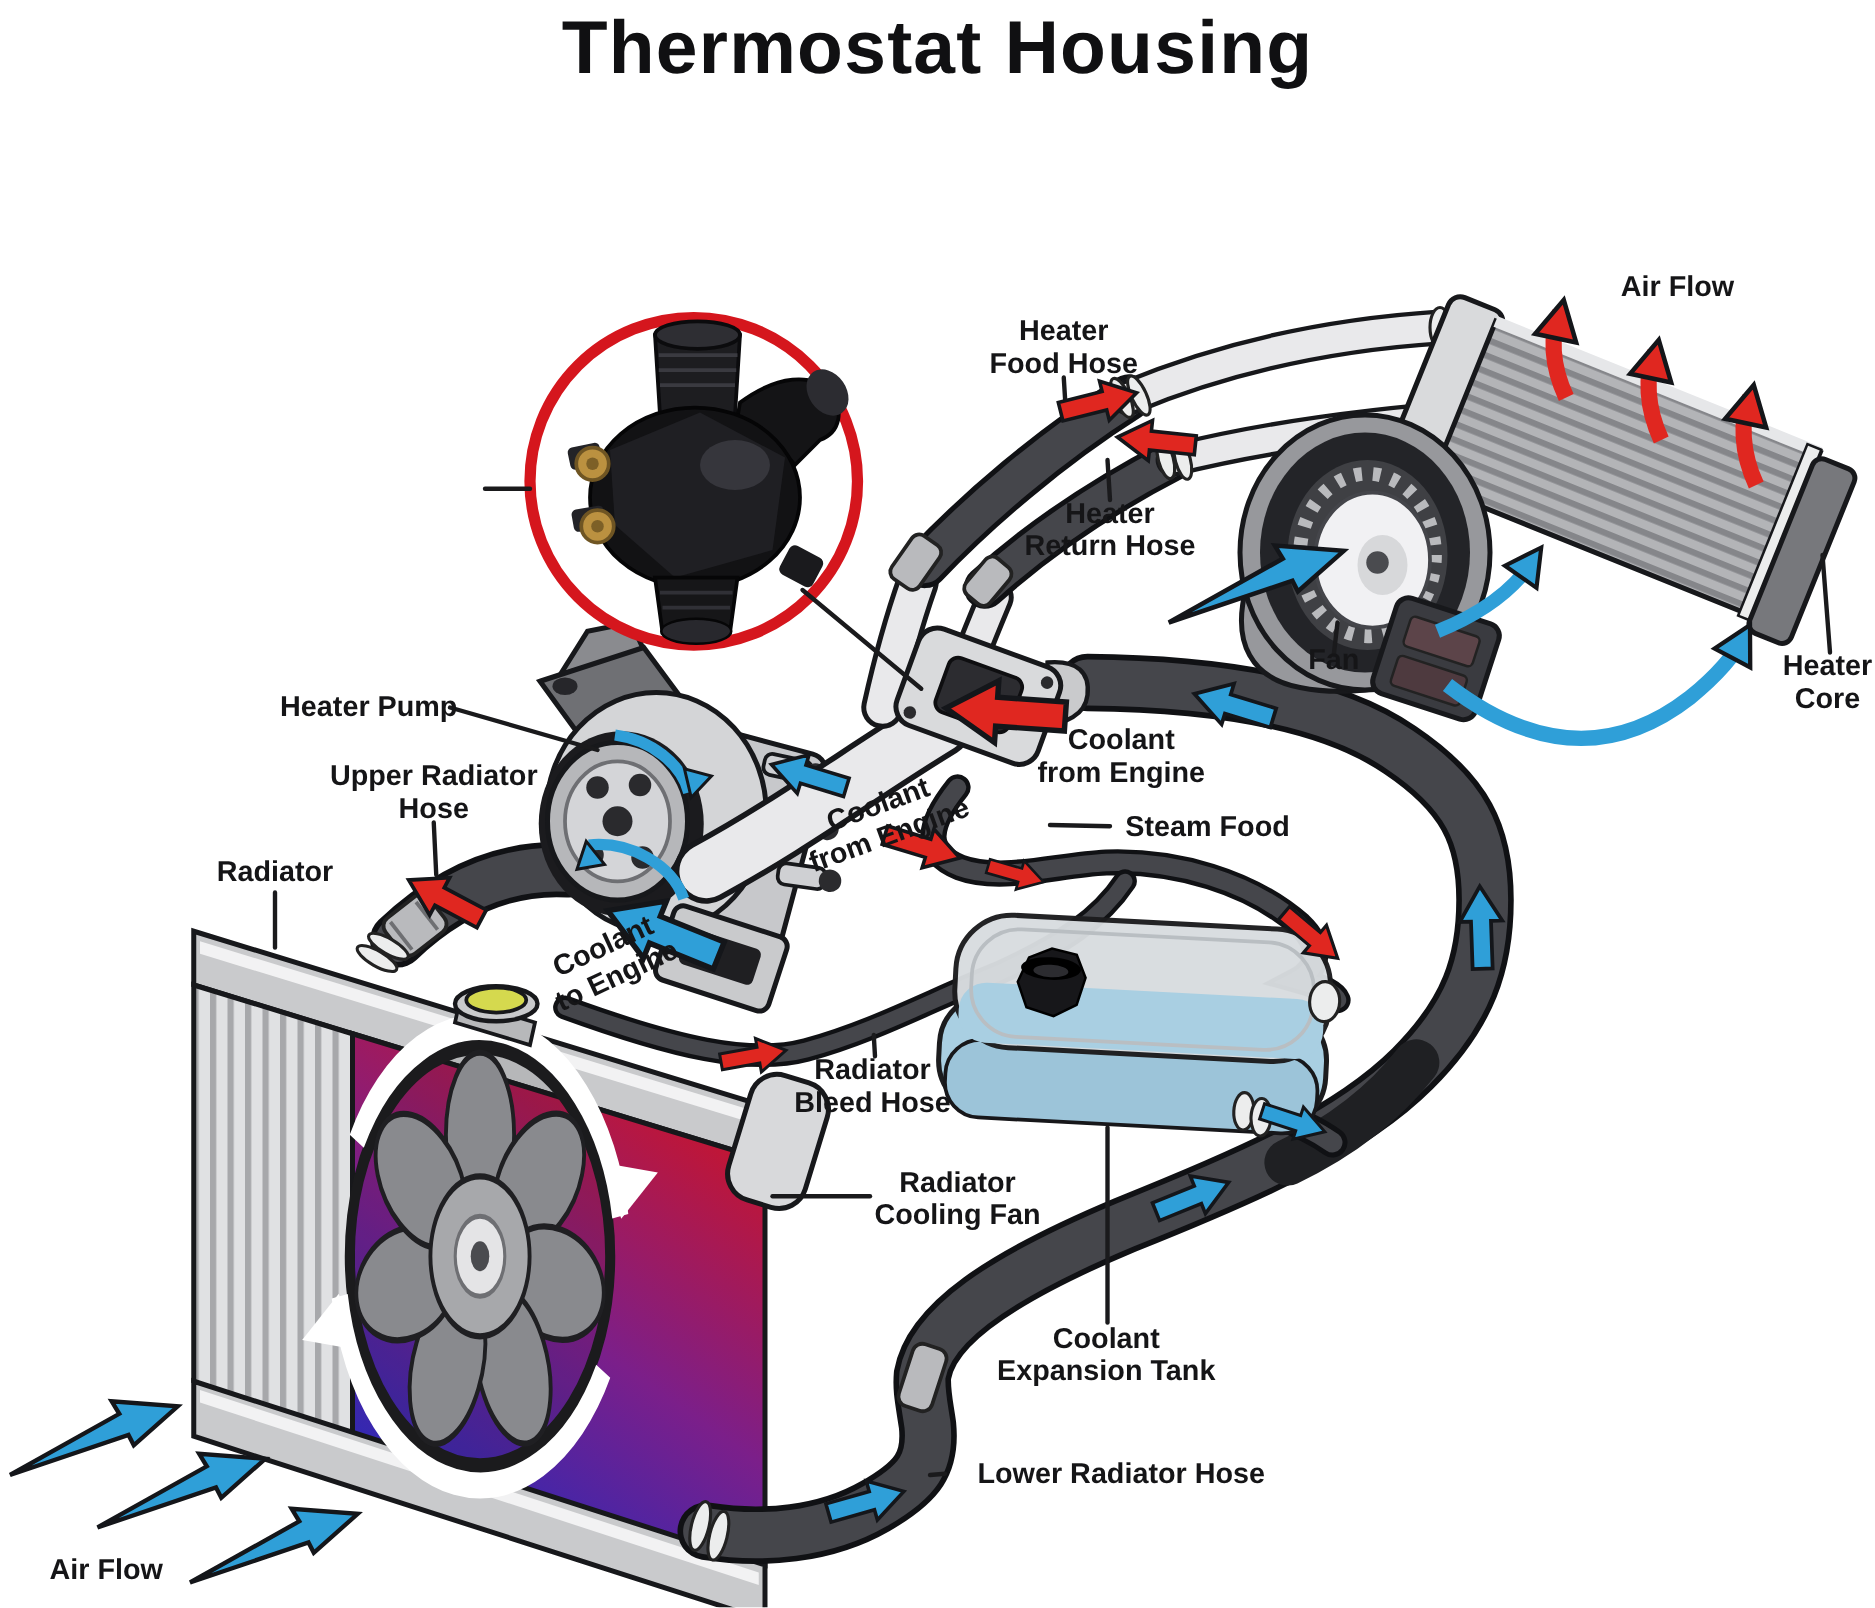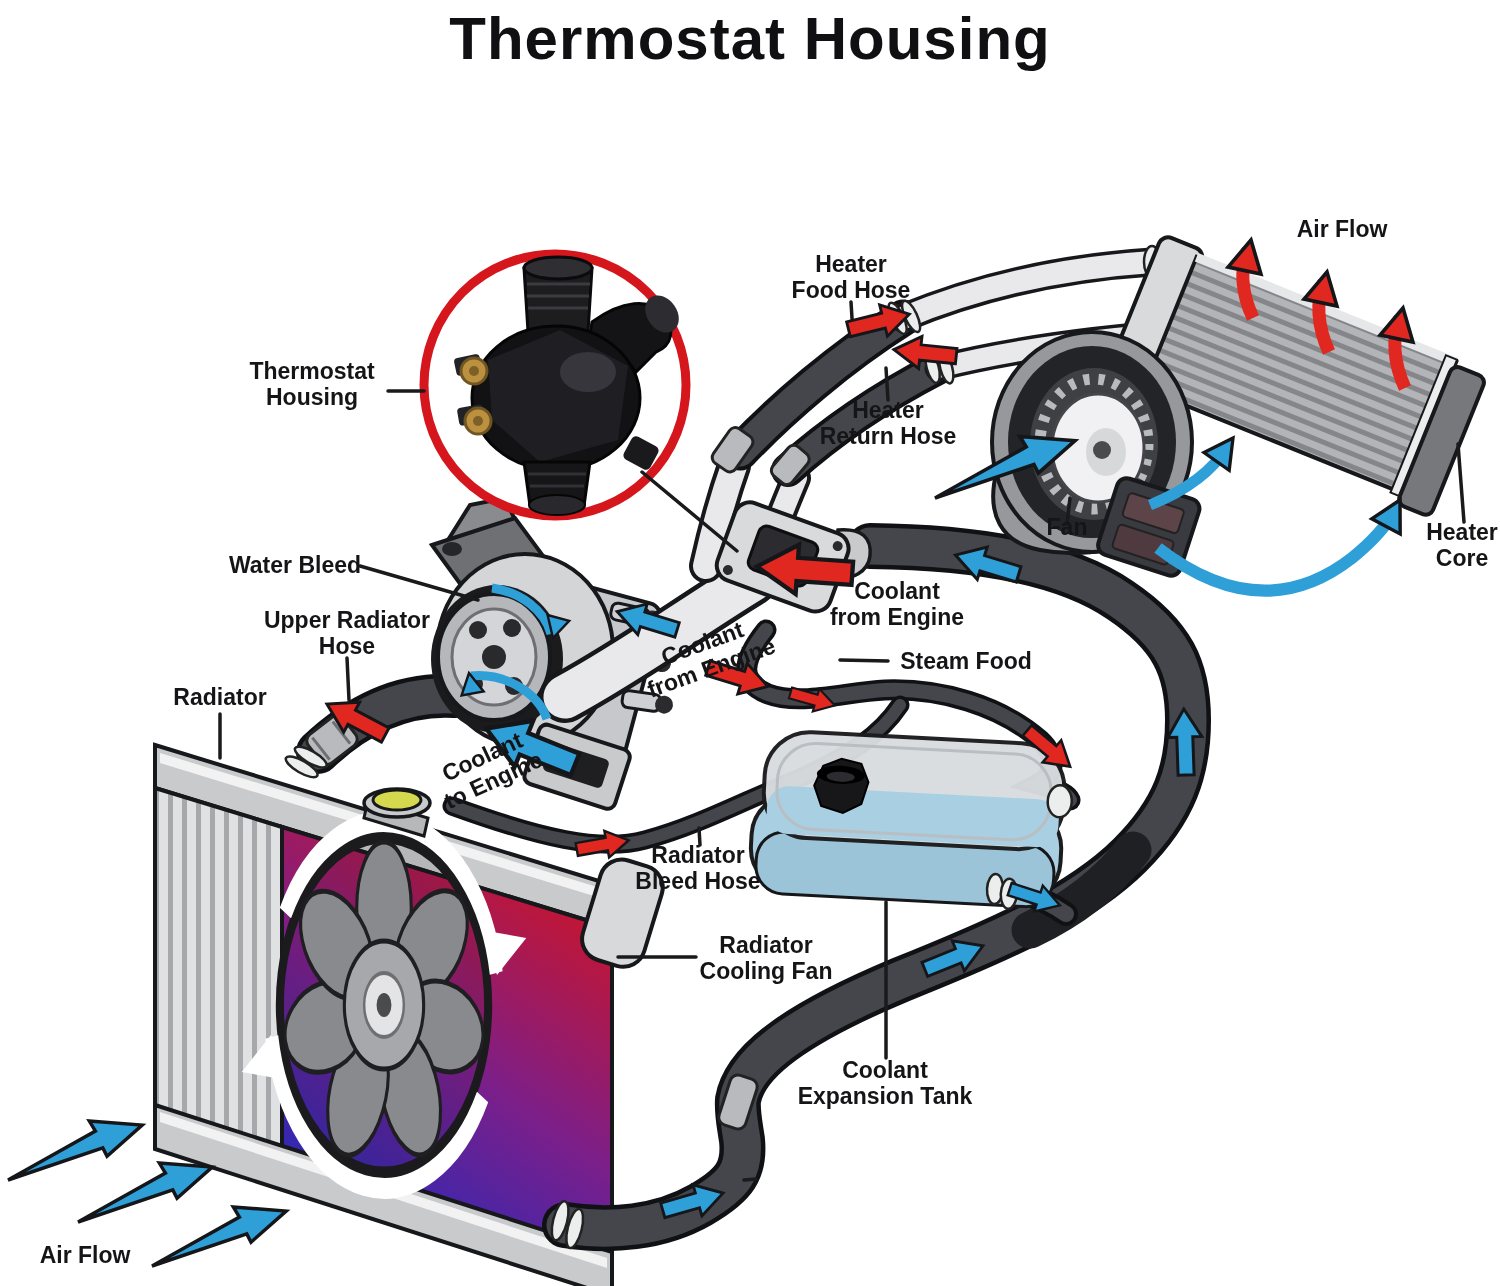--- a/index.html
+++ b/index.html
@@ -336,42 +336,41 @@
     <path class="red-stroke" stroke-width="13" d="M 1405 388 C 1393 362 1392 336 1400 318"></path>
     <use href="#head" class="red-fill" transform="translate(1403,308) rotate(-78) scale(1.2)"></use>
 
     <use href="#tarrow" class="blue-fill" transform="translate(8,1180) rotate(-20) scale(1.15)"></use>
     <use href="#tarrow" class="blue-fill" transform="translate(78,1222) rotate(-20) scale(1.15)"></use>
     <use href="#tarrow" class="blue-fill" transform="translate(152,1266) rotate(-20) scale(1.15)"></use>
   </g>
 </svg>
 
 <div id="title">Thermostat Housing</div>
-<div class="lbl" style="left:312px;top:385px;">Thermostat
-Housing</div>
 <div class="lbl" style="left:851px;top:278px;">Heater
 Food Hose</div>
 <div class="lbl" style="left:888px;top:424px;">Heater
 Return Hose</div>
 <div class="lbl" style="left:1342px;top:230px;">Air Flow</div>
 <div class="lbl" style="left:1462px;top:546px;">Heater
 Core</div>
 <div class="lbl" style="left:1067px;top:528px;">Fan</div>
-<div class="lbl" style="left:295px;top:566px;">Water Bleed</div>
+<div class="lbl" style="left:295px;top:566px;">Heater Pump</div>
 <div class="lbl" style="left:347px;top:634px;">Upper Radiator
 Hose</div>
 <div class="lbl" style="left:220px;top:698px;">Radiator</div>
 <div class="lbl" style="left:897px;top:605px;">Coolant
 from Engine</div>
 <div class="lbl small rot-m20" style="left:707px;top:656px;">Coolant
 from Engine</div>
 <div class="lbl small rot-m25" style="left:488px;top:769px;">Coolant
 to Engine</div>
 <div class="lbl" style="left:966px;top:662px;">Steam Food</div>
 <div class="lbl" style="left:698px;top:869px;">Radiator
 Bleed Hose</div>
 <div class="lbl" style="left:766px;top:959px;">Radiator
 Cooling Fan</div>
 <div class="lbl" style="left:885px;top:1084px;">Coolant
 Expansion Tank</div>
+<div class="lbl" style="left:897px;top:1179px;">Lower Radiator Hose</div>
 <div class="lbl" style="left:85px;top:1256px;">Air Flow</div>
 
 </div>
 
 </body></html>

